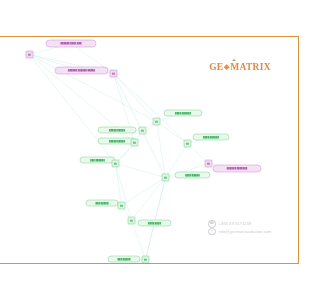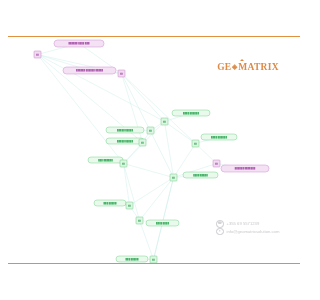--- a/index.html
+++ b/index.html
@@ -5,21 +5,21 @@
   html,body{margin:0;padding:0;}
   body{
     width:300px;height:300px;
     background:#ffffff;
     font-family:"Liberation Sans",sans-serif;
     overflow:hidden;
     position:relative;
   }
   #canvas{
     position:absolute;inset:0;
-    width:300px;height:260px;margin-left:8px;
+    width:300px;height:260px;
   }
   .frame{
     position:absolute;
     left:0;top:36px;
     width:299px;height:228px;
     border:1px solid #e0913f;
     border-left:none;
     box-sizing:border-box;
     pointer-events:none;
   }

